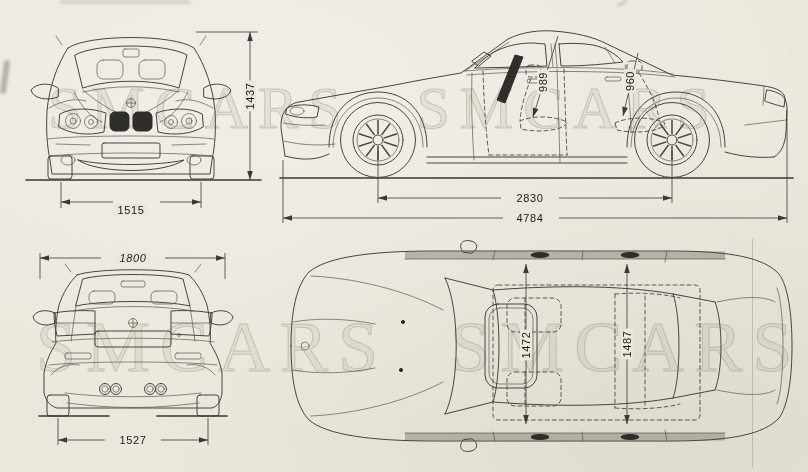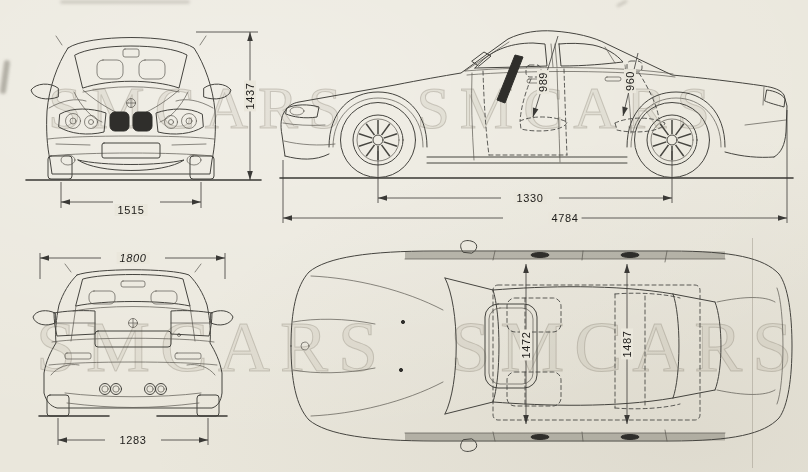--- a/index.html
+++ b/index.html
@@ -166,22 +166,22 @@
         <polygon class="ah" points="103,193 112,190.2 112,195.8"></polygon>
         <polygon class="ah" points="397,193 388,190.2 388,195.8"></polygon>
         <path class="dim" d="M8,155 L8,218 M512,105 L512,218 M8,213 L228,213 M284,213 L512,213"></path>
         <polygon class="ah" points="8,213 17,210.2 17,215.8"></polygon>
         <polygon class="ah" points="512,213 503,210.2 503,215.8"></polygon>
       </g>
     </svg>
   </figure>
   <div class="dim-label rot" style="left:543px;top:82px;">989</div>
   <div class="dim-label rot" style="left:630px;top:81px;">960</div>
-  <div class="dim-label" style="left:530px;top:198px;">1330</div>
-  <div class="dim-label" style="left:530px;top:218px;margin-left:35px;">4784</div>
+  <div class="dim-label" style="left:530px;top:198px;">2830</div>
+  <div class="dim-label" style="left:530px;top:218px;">4784</div>
 
   <figure class="view" style="left:25px;top:245px;">
     <svg width="220" height="222" viewBox="0 0 220 222">
       <g>
         <rect class="ln" x="22" y="150" width="22" height="21" rx="3"></rect>
         <rect class="ln" x="172" y="150" width="22" height="21" rx="3"></rect>
       </g>
       <path class="thick" d="M14,171 L84,171 M132,171 L202,171"></path>
       <g>
         <path class="ln" d="M52,30 C70,23 146,23 164,30 C172,38 178,48 182,60 C185,74 186,88 185,98 C190,106 195,116 197,128 L197,148 C196,156 193,161 187,163 L32,163 C25,161 21,156 19,148 L19,128 C21,116 26,106 31,98 C30,88 31,74 34,60 C38,48 44,38 52,30 Z"></path>
@@ -224,21 +224,21 @@
         <path class="dim" d="M15,8 L15,34 M200,8 L200,34 M15,13 L76,13 M140,13 L200,13"></path>
         <polygon class="ah" points="15,13 24,10.2 24,15.8"></polygon>
         <polygon class="ah" points="200,13 191,10.2 191,15.8"></polygon>
         <path class="dim" d="M33,173 L33,200 M183,173 L183,200 M33,195 L80,195 M136,195 L183,195"></path>
         <polygon class="ah" points="33,195 42,192.2 42,197.8"></polygon>
         <polygon class="ah" points="183,195 174,192.2 174,197.8"></polygon>
       </g>
     </svg>
   </figure>
   <div class="dim-label" style="left:133px;top:258px;font-style:italic;">1800</div>
-  <div class="dim-label" style="left:133px;top:440px;">1283</div>
+  <div class="dim-label" style="left:133px;top:440px;">1527</div>
 
   <figure class="view" style="left:285px;top:238px;">
     <svg width="515" height="228" viewBox="0 0 515 228">
       <g>
         <path class="band" d="M120,13.5 L440,13.5 L440,21 L120,21 Z M120,195 L440,195 L440,202.5 L120,202.5 Z"></path>
         <path class="ln" d="M6,108 C6,74 11,48 24,34 C42,19 85,13 150,13 L385,13 C448,13 479,20 494,36 C503,48 507,76 507,108 C507,140 503,168 494,180 C479,196 448,203 385,203 L150,203 C85,203 42,197 24,182 C11,168 6,142 6,108 Z"></path>
         <path class="ln2" d="M120,21 L440,21 M120,195 L440,195"></path>
         <path class="ln2" d="M26,38 C70,40 120,52 158,72 M26,178 C70,176 120,164 158,144 M8,84 C30,80 60,80 90,86 M8,132 C30,136 60,136 90,130"></path>
         <path class="ln" d="M160,40 C175,70 175,146 160,176 M160,40 L208,52 M160,176 L208,164 M208,52 C216,76 216,140 208,164"></path>
         <path class="ln" d="M208,52 C260,48 330,46 388,56 M208,164 C260,168 330,170 388,160"></path>

